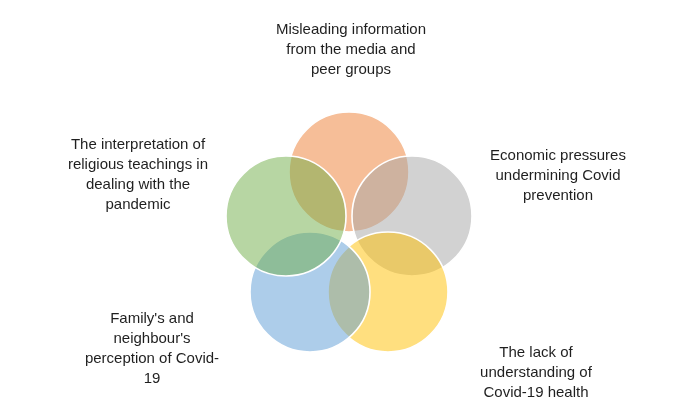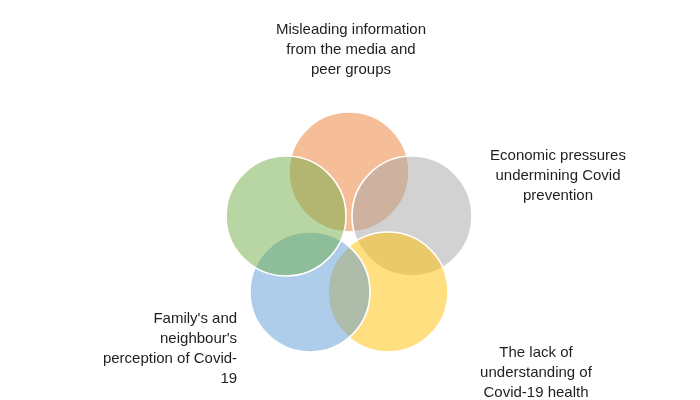--- a/index.html
+++ b/index.html
@@ -25,21 +25,21 @@
     transform: translateX(-50%);
     text-align: center;
     white-space: pre-line;
     font-size: 15px;
     line-height: 20px;
     color: #1f1f1f;
   }
   .lbl-top          { left: 351px; top: 19px;  }
   .lbl-upper-left   { left: 138px; top: 134px; }
   .lbl-upper-right  { left: 558px; top: 145px; }
-  .lbl-lower-left   { left: 170px; top: 308px; text-align: right; }
+  .lbl-lower-left   { left: 152px; top: 308px; }
   .lbl-lower-right  { left: 536px; top: 308px; margin-top: 34px; }
 </style>
 </head>
 <body>
 
 <div class="stage">
 
   <svg class="venn-svg" width="700" height="400" viewBox="0 0 700 400">
 
     <circle cx="349" cy="172" r="60" stroke="#FFFFFF" stroke-width="1.6" fill-opacity="0.5" fill="#ED7D31"></circle>
@@ -60,14 +60,18 @@
   <div class="lbl lbl-lower-right">The lack of
 understanding of
 Covid-19 health
 promotion</div>
 
   <div class="lbl lbl-lower-left">Family's and
 neighbour's
 perception of Covid-
 19</div>
 
+  <div class="lbl lbl-upper-left">The interpretation of
+religious teachings in
+dealing with the
+pandemic</div>
 
 </div>
 
 </body></html>

